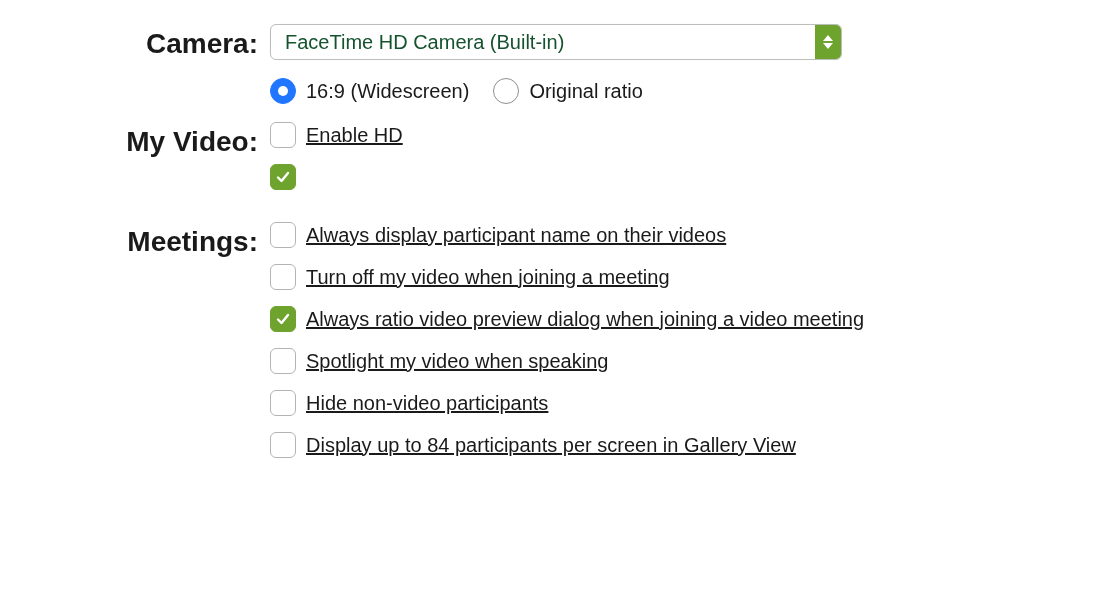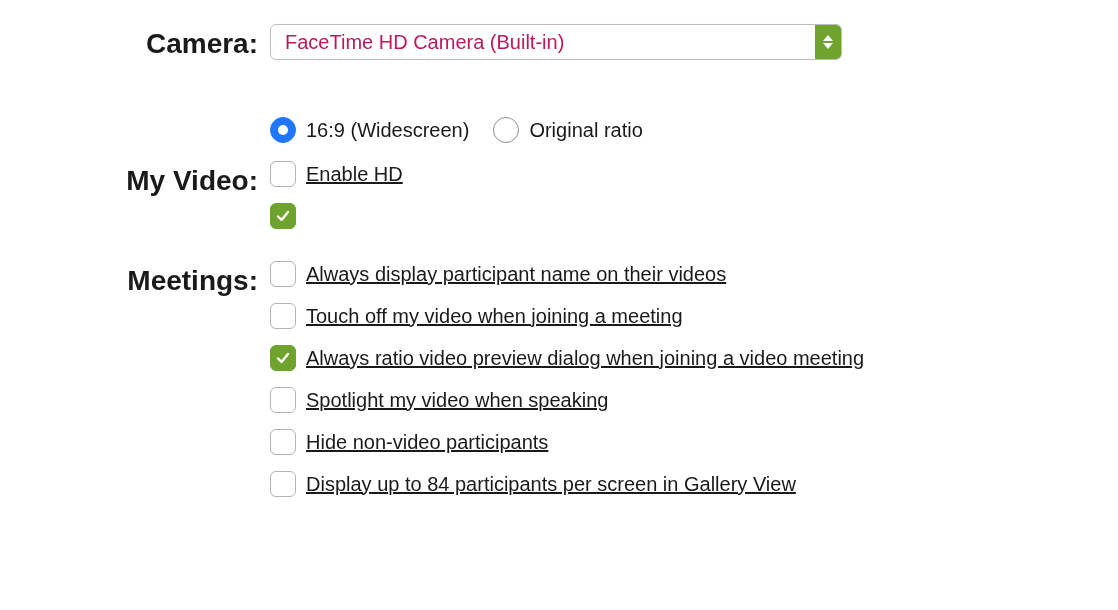--- a/index.html
+++ b/index.html
@@ -44,21 +44,21 @@
     box-shadow: 0 0 0 0.5px rgba(0,0,0,0.02);
     cursor: default;
     user-select: none;
   }
   .select-text {
     flex: 1;
     display: flex;
     align-items: center;
     padding: 0 14px;
     font-size: 20px;
-    color: #be185d;
+    color: #14532d;
   }
   .select-stepper {
     width: 26px;
     display: flex;
     flex-direction: column;
     align-items: center;
     justify-content: center;
     background: #6ea32d;
     gap: 2px;
   }
@@ -68,21 +68,20 @@
     display: flex;
     align-items: center;
     gap: 24px;
     flex-wrap: wrap;
   }
   .radio {
     display: inline-flex;
     align-items: center;
     gap: 10px;
     cursor: default;
-    margin-top: 39px;
   }
   .radio-glyph {
     width: 26px;
     height: 26px;
     border-radius: 50%;
     border: 1.5px solid #8f8f8f;
     background: #fff;
     display: flex;
     align-items: center;
     justify-content: center;
@@ -192,21 +191,21 @@
     <div class="check-row">
       <div class="check-glyph">
         
       </div>
       <div class="check-label">Always display participant name on their videos</div>
     </div>
     <div class="check-row">
       <div class="check-glyph">
         
       </div>
-      <div class="check-label">Touch off my video when joining a meeting</div>
+      <div class="check-label">Turn off my video when joining a meeting</div>
     </div>
     <div class="check-row">
       <div class="check-glyph checked">
         <svg width="16" height="16" viewBox="0 0 16 16">
             <polyline points="3,8.5 6.5,12 13,4" fill="none" stroke="#fff" stroke-width="2.4" stroke-linecap="round" stroke-linejoin="round"></polyline>
           </svg>
       </div>
       <div class="check-label">Always ratio video preview dialog when joining a video meeting</div>
     </div>
     <div class="check-row">

